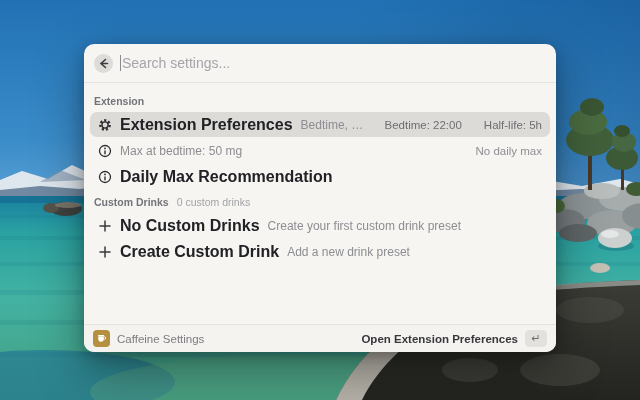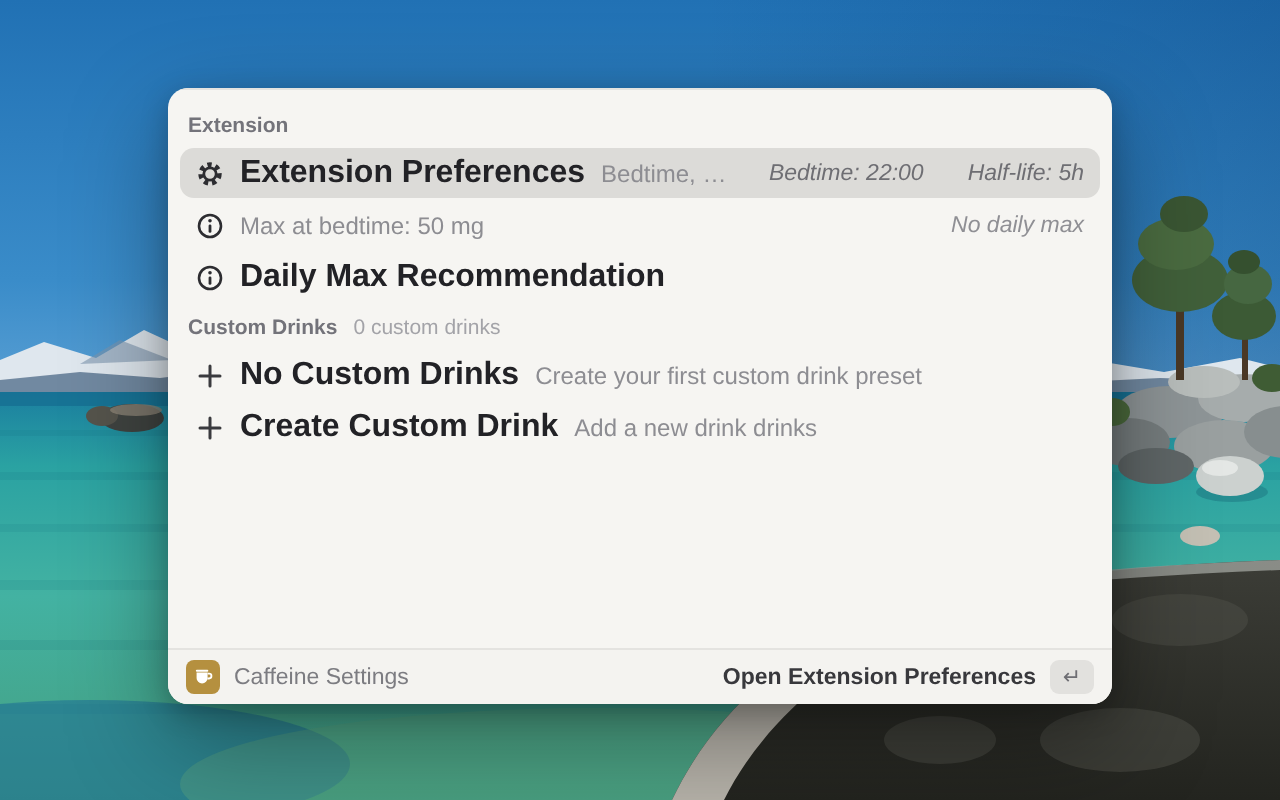--- a/index.html
+++ b/index.html
@@ -29,21 +29,21 @@
   
   .list { flex:1 1 auto; padding:6px 6px 0 6px; overflow:hidden; }
   .section-title { font-size:10.5px; font-weight:700; color:#73737a; padding:6px 4px 5px 4px; display:flex; gap:8px; align-items:baseline; }
   .section-count { font-weight:400; color:#a3a3a8; font-size:10.5px; }
   .row { height:25px; display:flex; align-items:center; gap:8px; padding:0 8px; border-radius:7px; margin-bottom:1px; cursor:pointer; }
   .row.selected { background:#dcdbd8; }
   .row-icon { width:14px; height:14px; flex:0 0 14px; display:flex; align-items:center; justify-content:center; color:#2d2d31; }
   .row-title { font-size:16px; font-weight:600; color:#222226; white-space:nowrap; }
   .row-sub { font-size:12px; color:#8d8d92; white-space:nowrap; overflow:hidden; text-overflow:ellipsis; }
   .row-spacer { flex:1; }
-  .row-acc { font-size:11.5px; color:#6e6e73; white-space:nowrap;font-style:italic; }
+  .row-acc { font-size:11.5px; color:#6e6e73; white-space:nowrap; }
   .row-acc + .row-acc { margin-left:14px; }
   .row:not(.selected) .row-acc { color:#8f8f94;margin-left:20px; }
 
   
   .footer { flex:0 0 27px; display:flex; align-items:center; padding:0 9px; gap:7px; background:#f4f3f0; }
   .app-icon { width:17px; height:17px; border-radius:4px; background:#b5903f; display:flex; align-items:center; justify-content:center; flex:0 0 17px; }
   .footer-app { font-size:11.5px; color:#7c7c81; }
   .footer-spacer { flex:1; }
   .footer-action { font-size:11.5px; font-weight:700; color:#38383c; cursor:pointer; }
   .keycap { min-width:22px; height:17px; border-radius:4.5px; background:#e2e1de; color:#6e6e73; font-size:11px; display:flex; align-items:center; justify-content:center; padding:0 4px; }
@@ -137,20 +137,32 @@
   <g fill="#4c4d46" opacity="0.55">
     <ellipse cx="520" cy="330" rx="30" ry="12"></ellipse>
       <ellipse cx="590" cy="310" rx="34" ry="13"></ellipse>
     <ellipse cx="470" cy="370" rx="28" ry="12"></ellipse>
       <ellipse cx="560" cy="370" rx="40" ry="16"></ellipse>
   </g>
 </svg>
 
 <div class="panel">
 
+  <div class="searchbar">
+    <div class="back-btn">
+      <svg width="11" height="11" viewBox="0 0 11 11">
+        <path d="M7.5 1.5 L3 5.5 L7.5 9.5" fill="none" stroke="#3c3c40" stroke-width="1.6" stroke-linecap="round" stroke-linejoin="round"></path>
+        <line x1="3" y1="5.5" x2="9.5" y2="5.5" stroke="#3c3c40" stroke-width="1.6" stroke-linecap="round"></line>
+      </svg>
+    </div>
+    <div class="search-wrap">
+      <div class="caret"></div>
+      <input class="search-input" type="text" placeholder="Search settings..." style="">
+    </div>
+  </div>
   <div class="divider"></div>
 
   <div class="list">
 
     <div class="section-title">
       <span>Extension</span>
     </div>
 
     <div class="row selected">
       <span class="row-icon">
@@ -209,21 +221,21 @@
     </div>
 
     <div class="row">
       <span class="row-icon">
         <svg width="12" height="12" viewBox="0 0 12 12">
           <line x1="6" y1="1" x2="6" y2="11" stroke="#3a3a3e" stroke-width="1.5" stroke-linecap="round"></line>
           <line x1="1" y1="6" x2="11" y2="6" stroke="#3a3a3e" stroke-width="1.5" stroke-linecap="round"></line>
         </svg>
       </span>
       <span class="row-title">Create Custom Drink</span>
-      <span class="row-sub">Add a new drink drinks</span>
+      <span class="row-sub">Add a new drink preset</span>
       <span class="row-spacer"></span>
     </div>
 
   </div>
 
   <div class="divider"></div>
   <div class="footer">
     <span class="app-icon">
       <svg width="11" height="11" viewBox="0 0 12 12">
         <path d="M2.5 3.5 h6 v3 a3 3 0 0 1 -6 0 Z" fill="#ffffff"></path>

